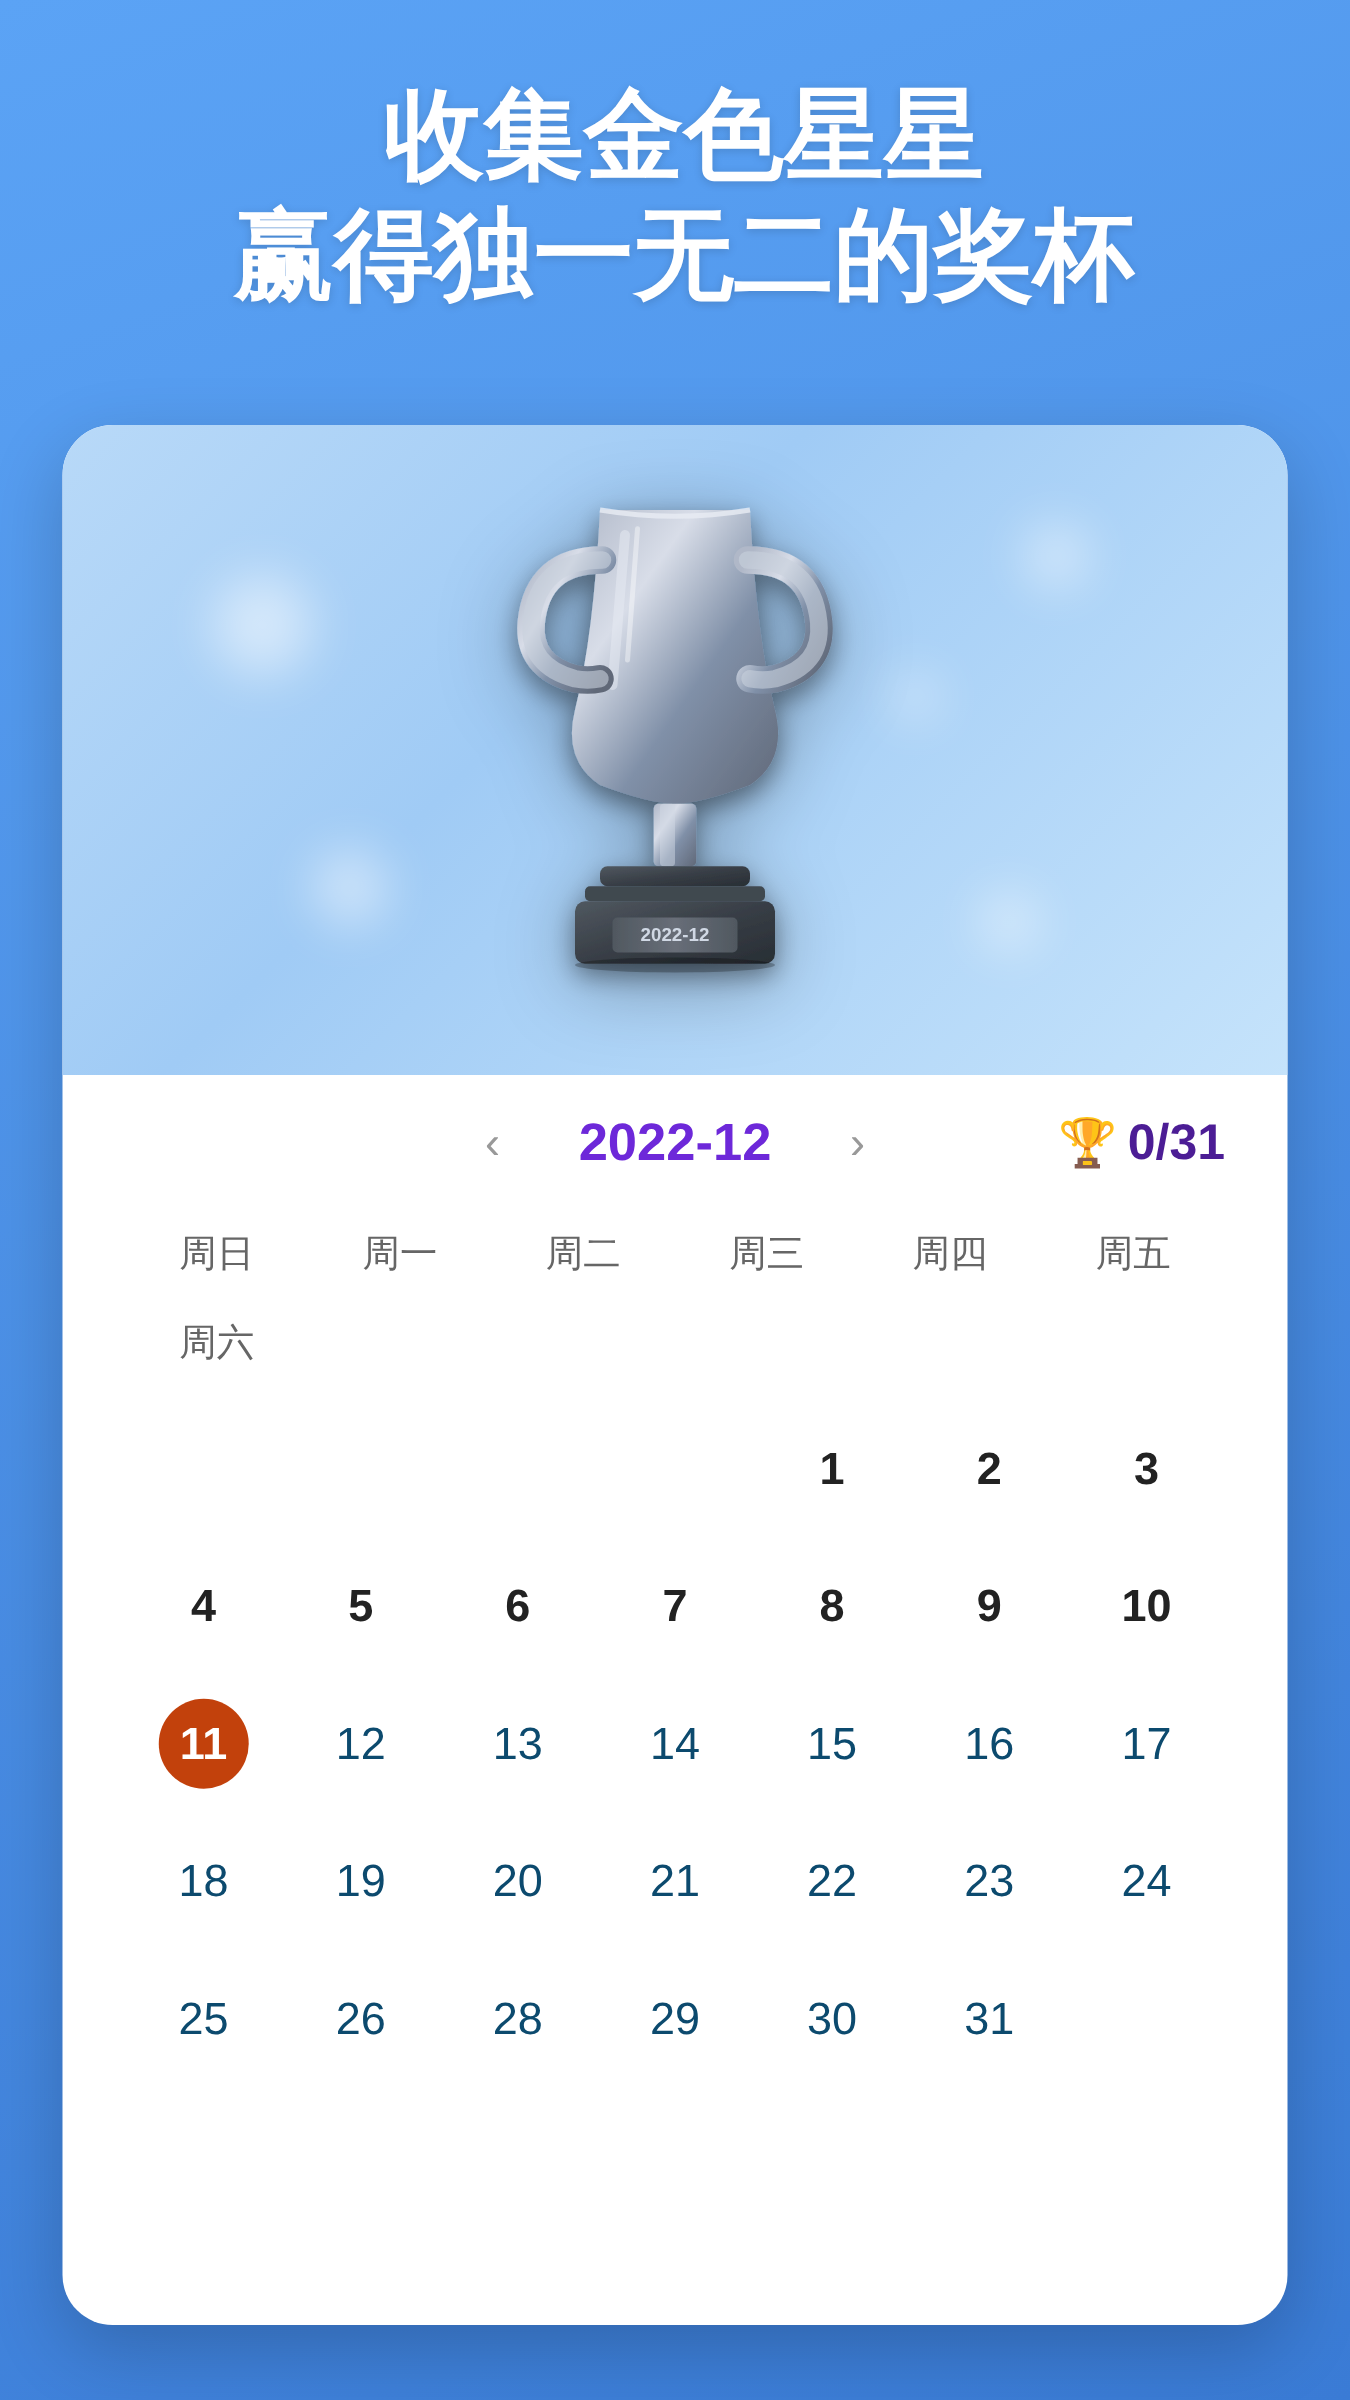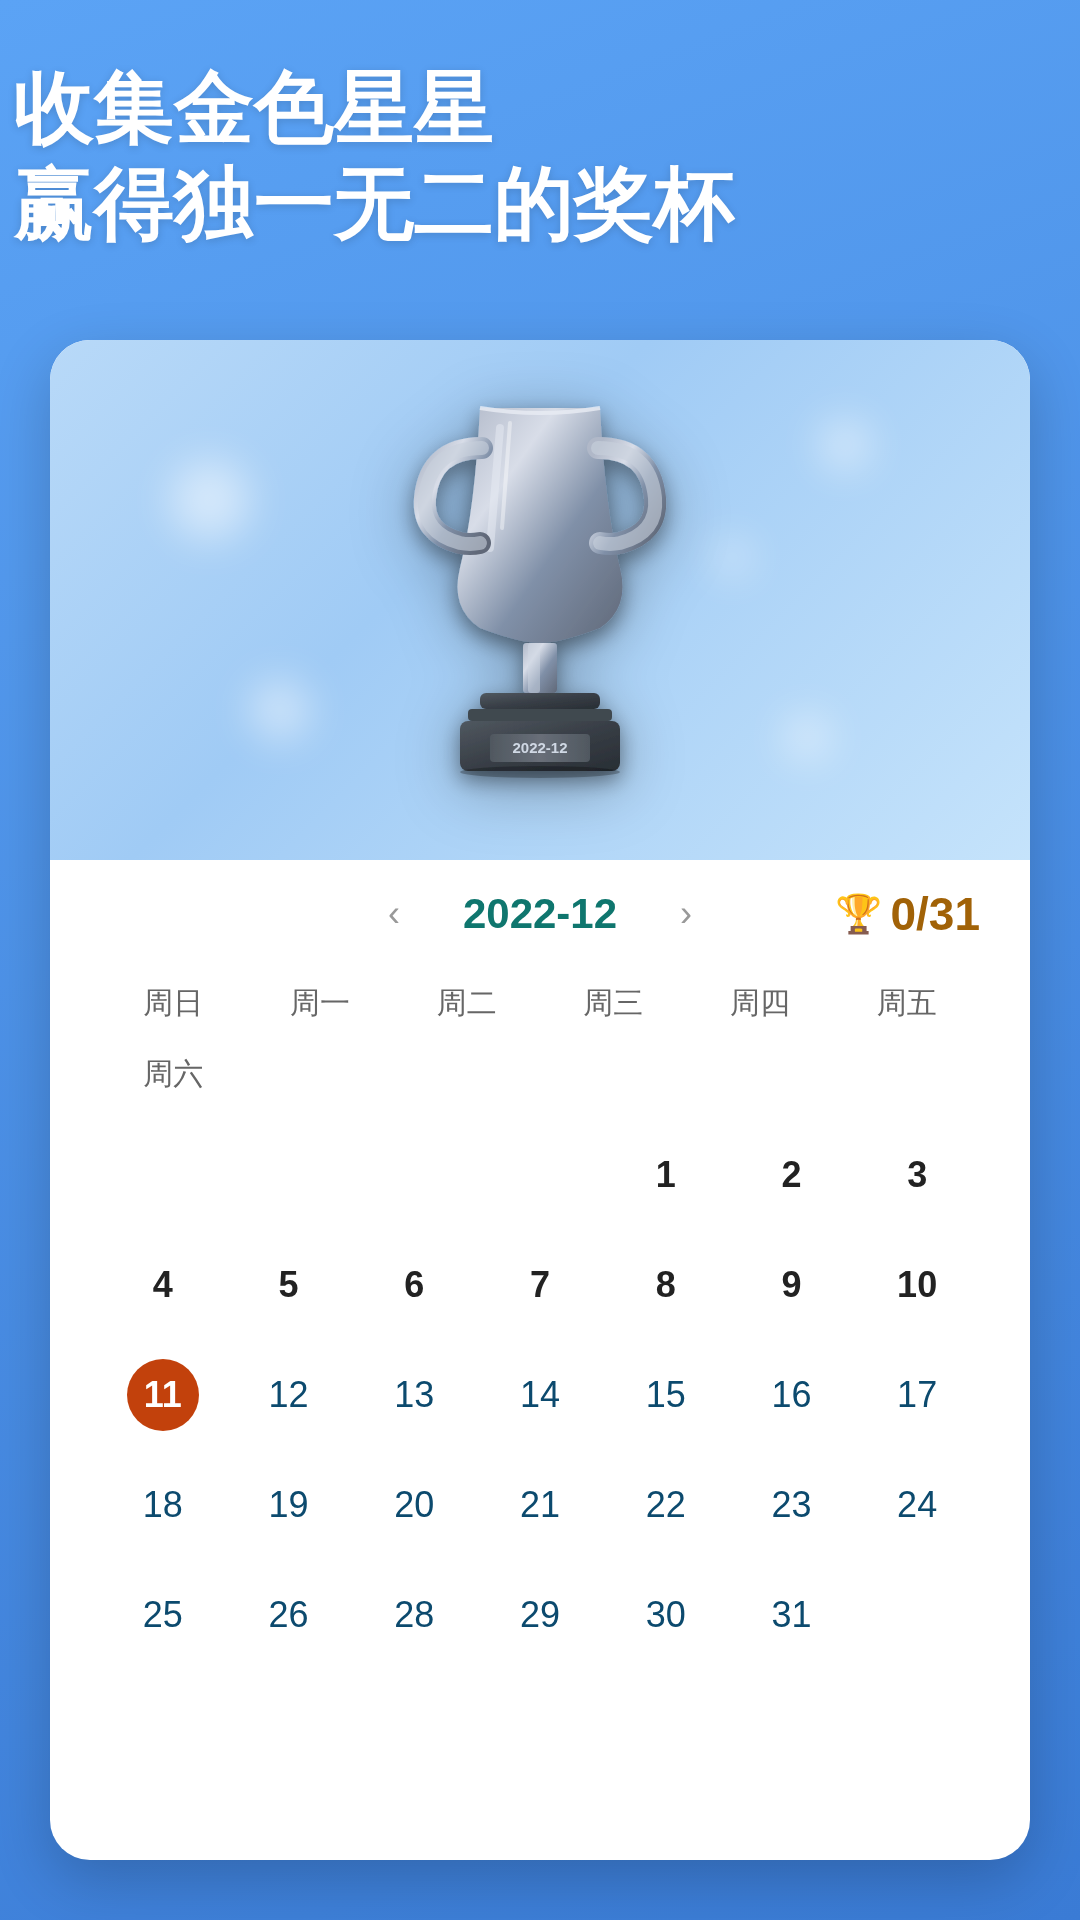--- a/index.html
+++ b/index.html
@@ -18,20 +18,21 @@
       height: 100%;
       background: linear-gradient(160deg, #5ba3f5 0%, #3a7bd5 100%);
       position: absolute;
       top: 0; left: 0;
     }
 
     .header-text {
       position: absolute;
       top: 60px;
       left: 14px; right: 0;
+      text-align: center;
       z-index: 10;
     }
 
     .header-line1, .header-line2 {
       color: #fff;
       font-size: 80px;
       font-weight: 700;
       line-height: 1.2;
       text-shadow: 0 2px 8px rgba(0,0,0,0.15);
     }
@@ -100,41 +101,41 @@
       font-size: 36px;
       color: #999;
       cursor: pointer;
       padding: 0 30px;
       user-select: none;
     }
 
     .month-label {
       font-size: 42px;
       font-weight: 600;
-      color: #0f766e;
+      color: #6d28d9;
       min-width: 220px;
       text-align: center;
     }
 
     .trophy-counter {
       position: absolute;
       right: 0;
       display: flex;
       align-items: center;
       gap: 8px;
     }
 
     .trophy-icon-small {
       font-size: 38px;
     }
 
     .counter-text {
-      font-size: 46px;
+      font-size: 40px;
       font-weight: 600;
-      color: #a16207;
+      color: #4c1d95;
     }
 
     .weekdays {
       display: grid;
       grid-template-columns: repeat(6, 1fr);
       margin-bottom: 10px;
     }
 
     .weekday {
       text-align: center;

